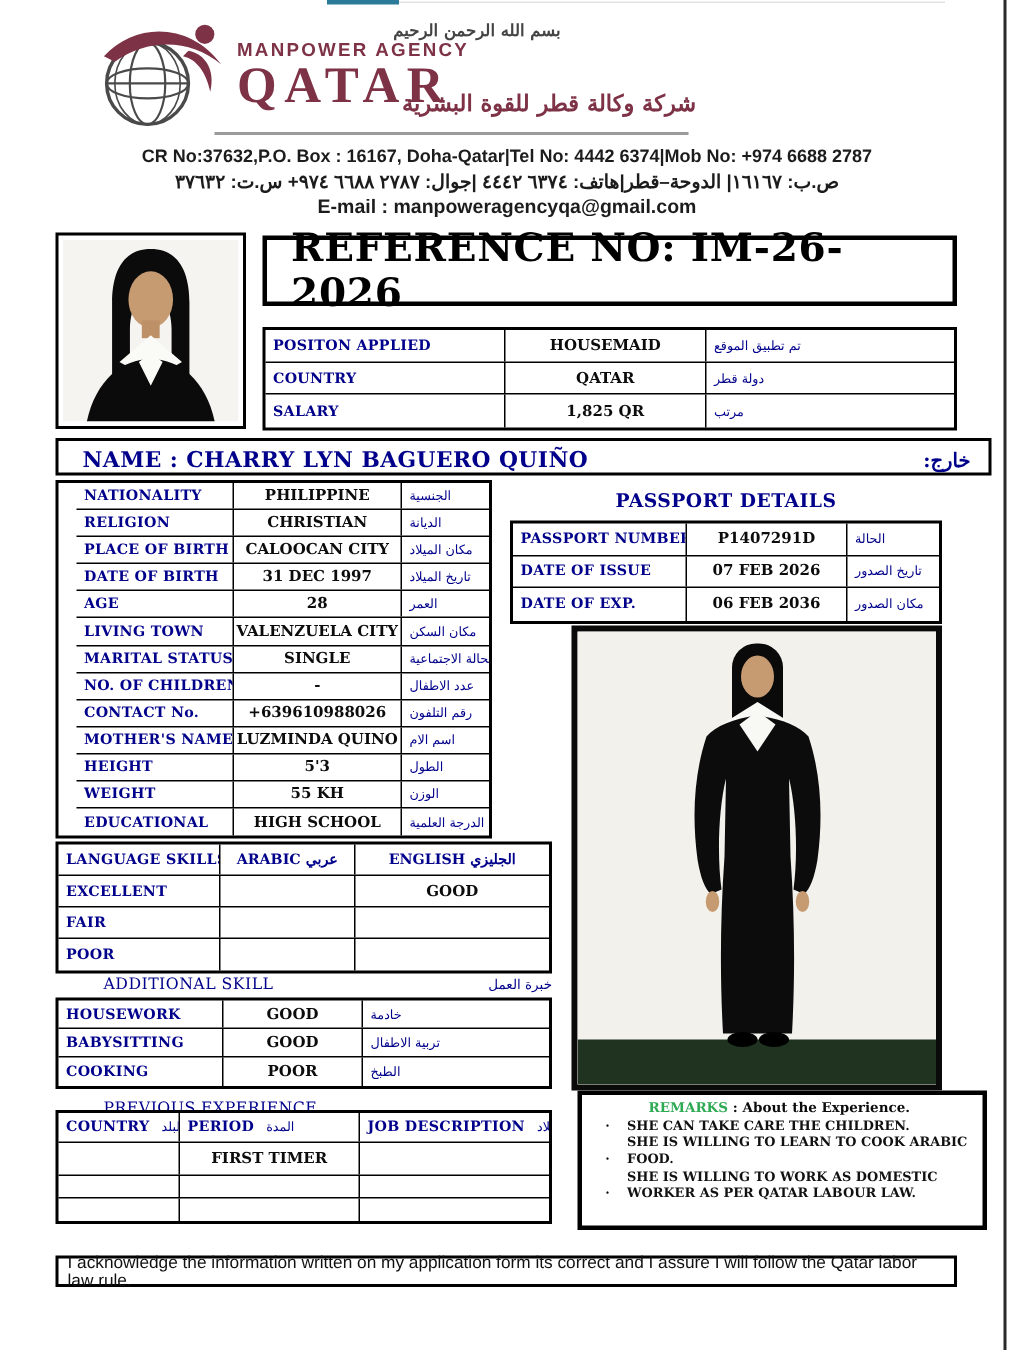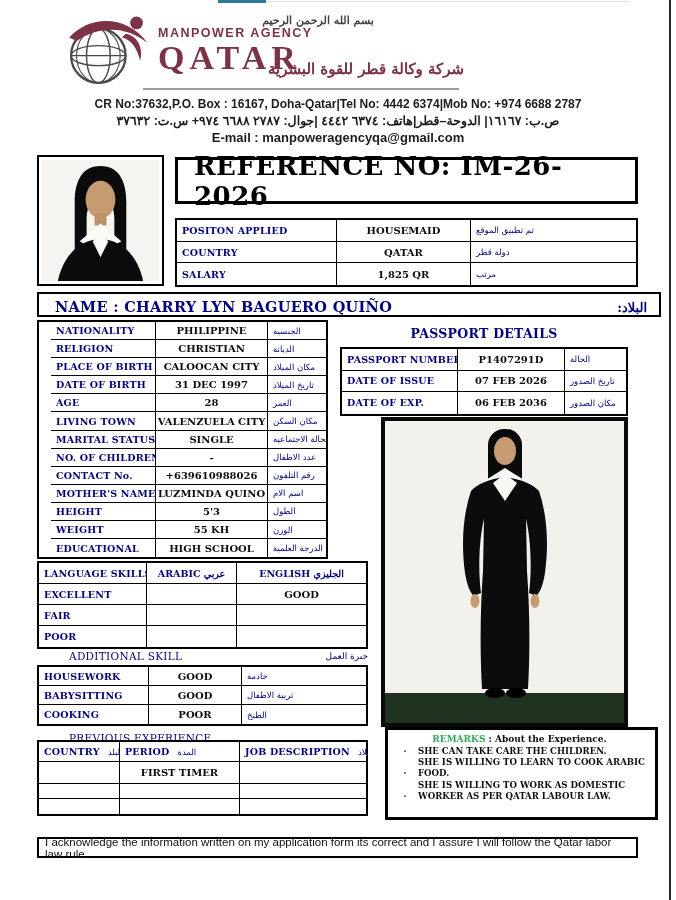--- a/index.html
+++ b/index.html
@@ -189,21 +189,21 @@
     </div>
     <div class="trow">
       <div class="cell c1 lbl">SALARY</div>
       <div class="cell c2 val">1,825 QR</div>
       <div class="cell c3 arc">مرتب</div>
     </div>
   </div>
 
   <div class="abs name-bar">
     <span class="name-text">NAME : CHARRY LYN BAGUERO QUIÑO</span>
-    <span class="name-ar">البلاد:</span>
+    <span class="name-ar">خارج:</span>
   </div>
 
   <div class="abs dtable personal-table">
     <div class="trow">
       <div class="cell c1 lbl">NATIONALITY</div>
       <div class="cell c2 val">PHILIPPINE</div>
       <div class="cell c3 arc">الجنسية</div>
     </div>
     <div class="trow">
       <div class="cell c1 lbl">RELIGION</div>

